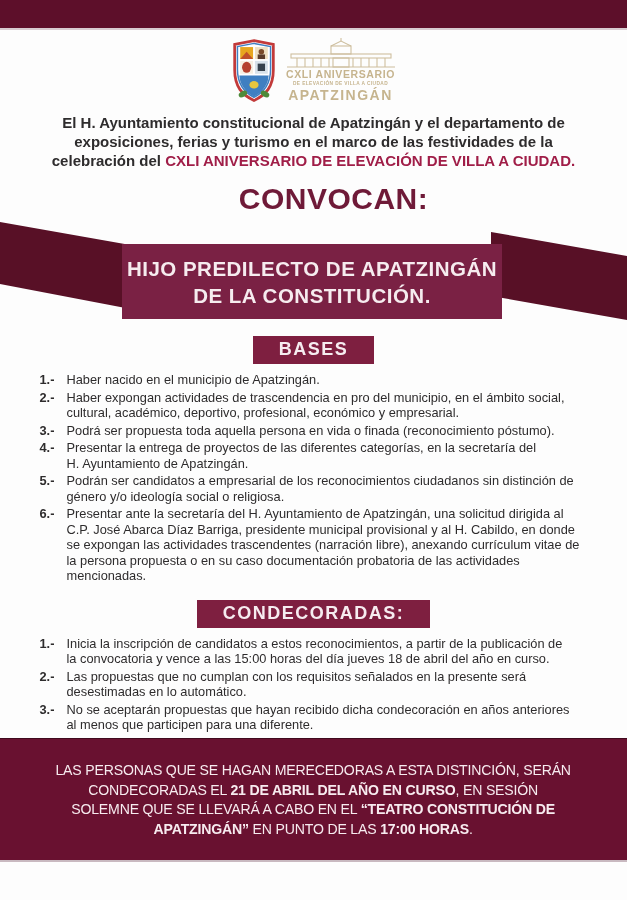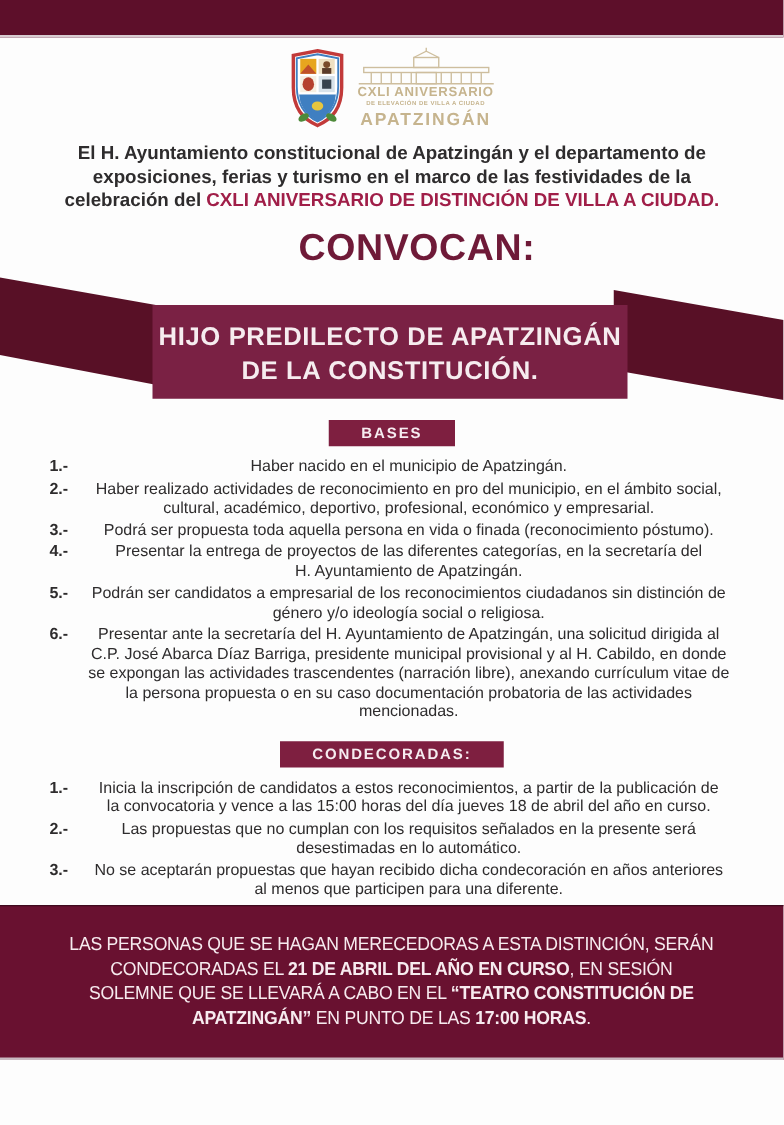--- a/index.html
+++ b/index.html
@@ -34,27 +34,27 @@
   }
   .call{
     width:560px;margin:7px auto 0;text-align:center;
     font-size:16px;line-height:20px;font-weight:600;white-space:pre-line;
   }
   .ribbon{display:block;margin-top:2px;}
   .ribbon text{font-family:"Liberation Sans",sans-serif;font-weight:700;letter-spacing:.5px;}
   .chip-row{text-align:center;}
   .chip{
     display:inline-block;background:var(--c-chip);color:#f6ecf0;
-    font-size:12px;font-weight:700;letter-spacing:1.5px;
+    font-size:18px;font-weight:700;letter-spacing:1.5px;
     padding:3px 26px 4px;margin-top:14px;
   }
   .list{width:548px;margin:8px auto 0;}
   .li{display:flex;margin-bottom:2px;}
   .li .num{flex:0 0 27px;font-size:12.8px;line-height:15.5px;font-weight:600;}
-  .li .txt{flex:1;font-size:12.8px;line-height:15.5px;font-weight:500;white-space:pre-line;text-align:center;}
+  .li .txt{flex:1;font-size:12.8px;line-height:15.5px;font-weight:500;white-space:pre-line;}
   .footer{
     margin-top:5px;height:121px;width:100%;
     background:var(--c-footer);color:#f7ebef;
     display:flex;flex-direction:column;justify-content:center;align-items:center;
     border-top:1px solid #3f0a1e;border-bottom:2px solid #c9b9c0;
   }
   .footer-inner{transform:scaleX(.94);text-align:center;}
   .fline{font-size:15px;line-height:19.5px;letter-spacing:-.2px;font-weight:500;}
   .fline .b{font-weight:800;}
 </style>
@@ -105,21 +105,21 @@
         </g>
       </svg>
       <div class="l1">CXLI ANIVERSARIO</div>
       <div class="l2">DE ELEVACIÓN DE VILLA A CIUDAD</div>
       <div class="l3">APATZINGÁN</div>
     </div>
   </div>
 
   <p class="intro"><span>El H. Ayuntamiento constitucional de Apatzingán y el departamento de
 exposiciones, ferias y turismo en el marco de las festividades de la
-celebración del </span><span class="accent">CXLI ANIVERSARIO DE DISTINCIÓN DE VILLA A CIUDAD.</span></p>
+celebración del </span><span class="accent">CXLI ANIVERSARIO DE ELEVACIÓN DE VILLA A CIUDAD.</span></p>
 
   <div class="convocan">CONVOCAN:</div>
 
 
   <svg class="ribbon" width="627" height="104" viewBox="0 0 627 104">
     <polygon points="0,4 136,28 136,92 0,66" fill="#581026"></polygon>
     <polygon points="491,14 627,38 627,102 491,78" fill="#581026"></polygon>
     <rect x="122" y="26" width="380" height="75" fill="#7a2144"></rect>
     <text x="312" y="58" text-anchor="middle" font-size="20.5" fill="#f6ecef">HIJO PREDILECTO DE APATZINGÁN</text>
     <text x="312" y="85" text-anchor="middle" font-size="20.5" fill="#f6ecef">DE LA CONSTITUCIÓN.</text>
@@ -129,21 +129,21 @@
     <span class="chip">BASES</span>
   </div>
 
   <div class="list">
       <div class="li">
         <span class="num">1.-</span>
         <span class="txt">Haber nacido en el municipio de Apatzingán.</span>
       </div>
       <div class="li">
         <span class="num">2.-</span>
-        <span class="txt">Haber realizado actividades de reconocimiento en pro del municipio, en el ámbito social,
+        <span class="txt">Haber expongan actividades de trascendencia en pro del municipio, en el ámbito social,
 cultural, académico, deportivo, profesional, económico y empresarial.</span>
       </div>
       <div class="li">
         <span class="num">3.-</span>
         <span class="txt">Podrá ser propuesta toda aquella persona en vida o finada (reconocimiento póstumo).</span>
       </div>
       <div class="li">
         <span class="num">4.-</span>
         <span class="txt">Presentar la entrega de proyectos de las diferentes categorías, en la secretaría del
 H. Ayuntamiento de Apatzingán.</span>

